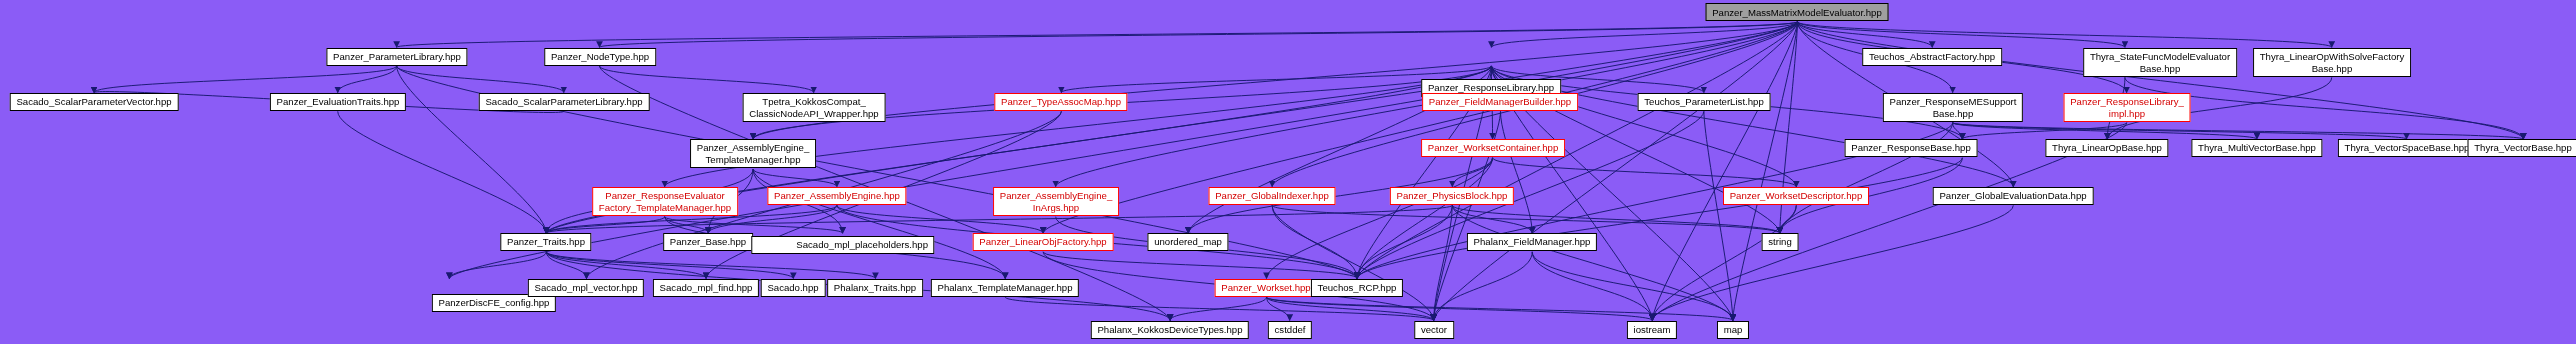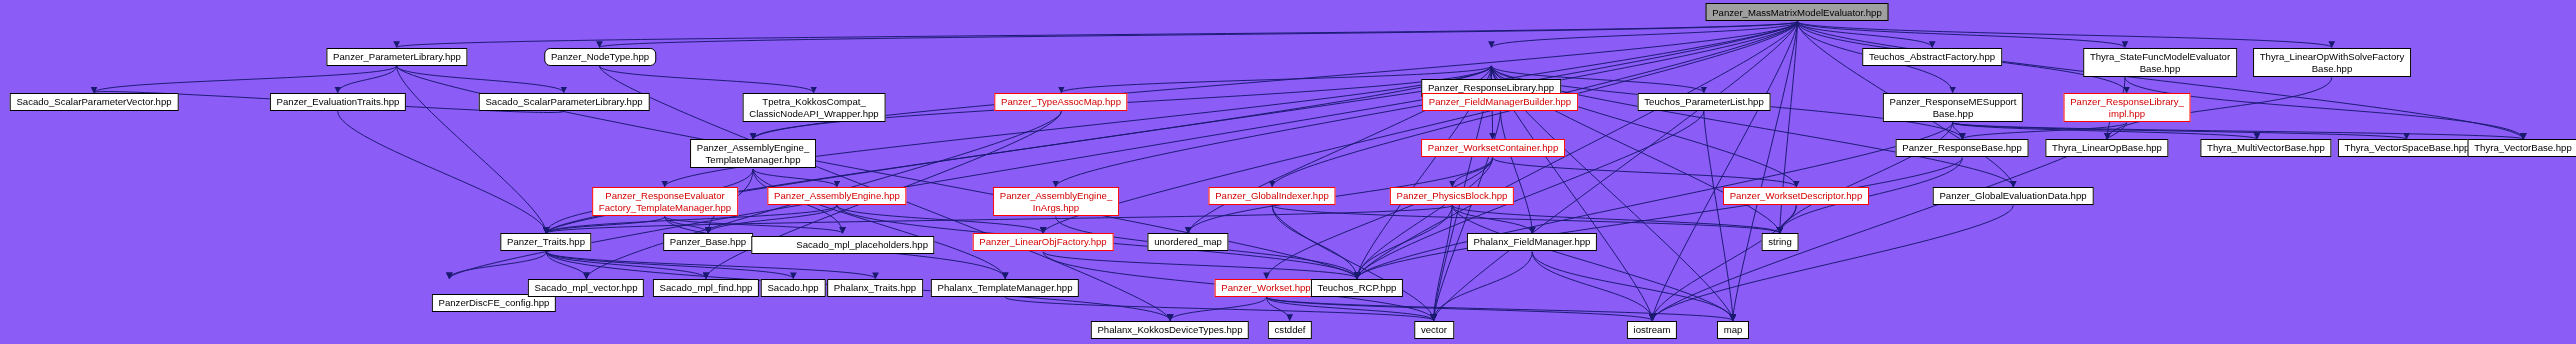--- a/index.html
+++ b/index.html
@@ -150,21 +150,21 @@
       <path d="M 1774 524 C 1774 545, 2530 545, 2530 565" fill="none" stroke="#191970" stroke-width="1.7" marker-end="url(#arrowhead)"></path>
       <path d="M 2235 524 C 2235 545, 2065 545, 2065 565" fill="none" stroke="#191970" stroke-width="1.7" marker-end="url(#arrowhead)"></path>
       <path d="M 2235 524 C 2235 545, 2276 545, 2276 565" fill="none" stroke="#191970" stroke-width="1.7" marker-end="url(#arrowhead)"></path>
       <path d="M 2235 524 C 2235 545, 2530 545, 2530 565" fill="none" stroke="#191970" stroke-width="1.7" marker-end="url(#arrowhead)"></path>
       <path d="M 2235 524 C 2235 545, 2916 545, 2916 565" fill="none" stroke="#191970" stroke-width="1.7" marker-end="url(#arrowhead)"></path>
       <path d="M 2235 524 C 2235 545, 3058 545, 3058 565" fill="none" stroke="#191970" stroke-width="1.7" marker-end="url(#arrowhead)"></path>
     </svg>
 
 <div class="node main" style="left: 1797px; top: 3.4px;">Panzer_MassMatrixModelEvaluator.hpp</div>
     <div class="node" style="left: 397px; top: 48px;">Panzer_ParameterLibrary.hpp</div>
-    <div class="node" style="left: 600px; top: 48px; border-radius: 6px;">Panzer_NodeType.hpp</div>
+    <div class="node" style="left: 600px; top: 48px;">Panzer_NodeType.hpp</div>
     <div class="node" style="left: 1491px; top: 48px; margin-top: 31px;">Panzer_ResponseLibrary.hpp</div>
     <div class="node" style="left: 1932px; top: 48px;">Teuchos_AbstractFactory.hpp</div>
     <div class="node" style="left: 2125px; top: 48px; margin-left: 35px;">Thyra_StateFuncModelEvaluator
 Base.hpp</div>
     <div class="node" style="left: 2332px; top: 48px;">Thyra_LinearOpWithSolveFactory
 Base.hpp</div>
     <div class="node" style="left: 94px; top: 93px;">Sacado_ScalarParameterVector.hpp</div>
     <div class="node" style="left: 338px; top: 93px;">Panzer_EvaluationTraits.hpp</div>
     <div class="node" style="left: 564px; top: 93px;">Sacado_ScalarParameterLibrary.hpp</div>
     <div class="node" style="left: 814px; top: 93px;">Tpetra_KokkosCompat_
@@ -172,23 +172,23 @@
     <div class="node truncated" style="left: 1061px; top: 93px;">Panzer_TypeAssocMap.hpp</div>
     <div class="node truncated" style="left: 1500px; top: 93px;">Panzer_FieldManagerBuilder.hpp</div>
     <div class="node" style="left: 1704px; top: 93px;">Teuchos_ParameterList.hpp</div>
     <div class="node" style="left: 1953px; top: 93px;">Panzer_ResponseMESupport
 Base.hpp</div>
     <div class="node truncated" style="left: 2127px; top: 93px;">Panzer_ResponseLibrary_
 impl.hpp</div>
     <div class="node" style="left: 753px; top: 139px;">Panzer_AssemblyEngine_
 TemplateManager.hpp</div>
     <div class="node truncated" style="left: 1493px; top: 139px;">Panzer_WorksetContainer.hpp</div>
-    <div class="node" style="left: 1962px; top: 139px;">Panzer_ResponseBase.hpp</div>
+    <div class="node" style="left: 1911px; top: 139px;">Panzer_ResponseBase.hpp</div>
     <div class="node" style="left: 2107px; top: 139px;">Thyra_LinearOpBase.hpp</div>
-    <div class="node" style="left: 2257px; top: 139px; margin-left: 9px;">Thyra_MultiVectorBase.hpp</div>
+    <div class="node" style="left: 2257px; top: 139px;">Thyra_MultiVectorBase.hpp</div>
     <div class="node" style="left: 2407px; top: 139px;">Thyra_VectorSpaceBase.hpp</div>
     <div class="node" style="left: 2523px; top: 139px;">Thyra_VectorBase.hpp</div>
     <div class="node truncated" style="left: 665px; top: 187px;">Panzer_ResponseEvaluator
 Factory_TemplateManager.hpp</div>
     <div class="node truncated" style="left: 837px; top: 187px;">Panzer_AssemblyEngine.hpp</div>
     <div class="node truncated" style="left: 1056px; top: 187px;">Panzer_AssemblyEngine_
 InArgs.hpp</div>
     <div class="node truncated" style="left: 1272px; top: 187px;">Panzer_GlobalIndexer.hpp</div>
     <div class="node truncated" style="left: 1452px; top: 187px;">Panzer_PhysicsBlock.hpp</div>
     <div class="node truncated" style="left: 1796px; top: 187px;">Panzer_WorksetDescriptor.hpp</div>

